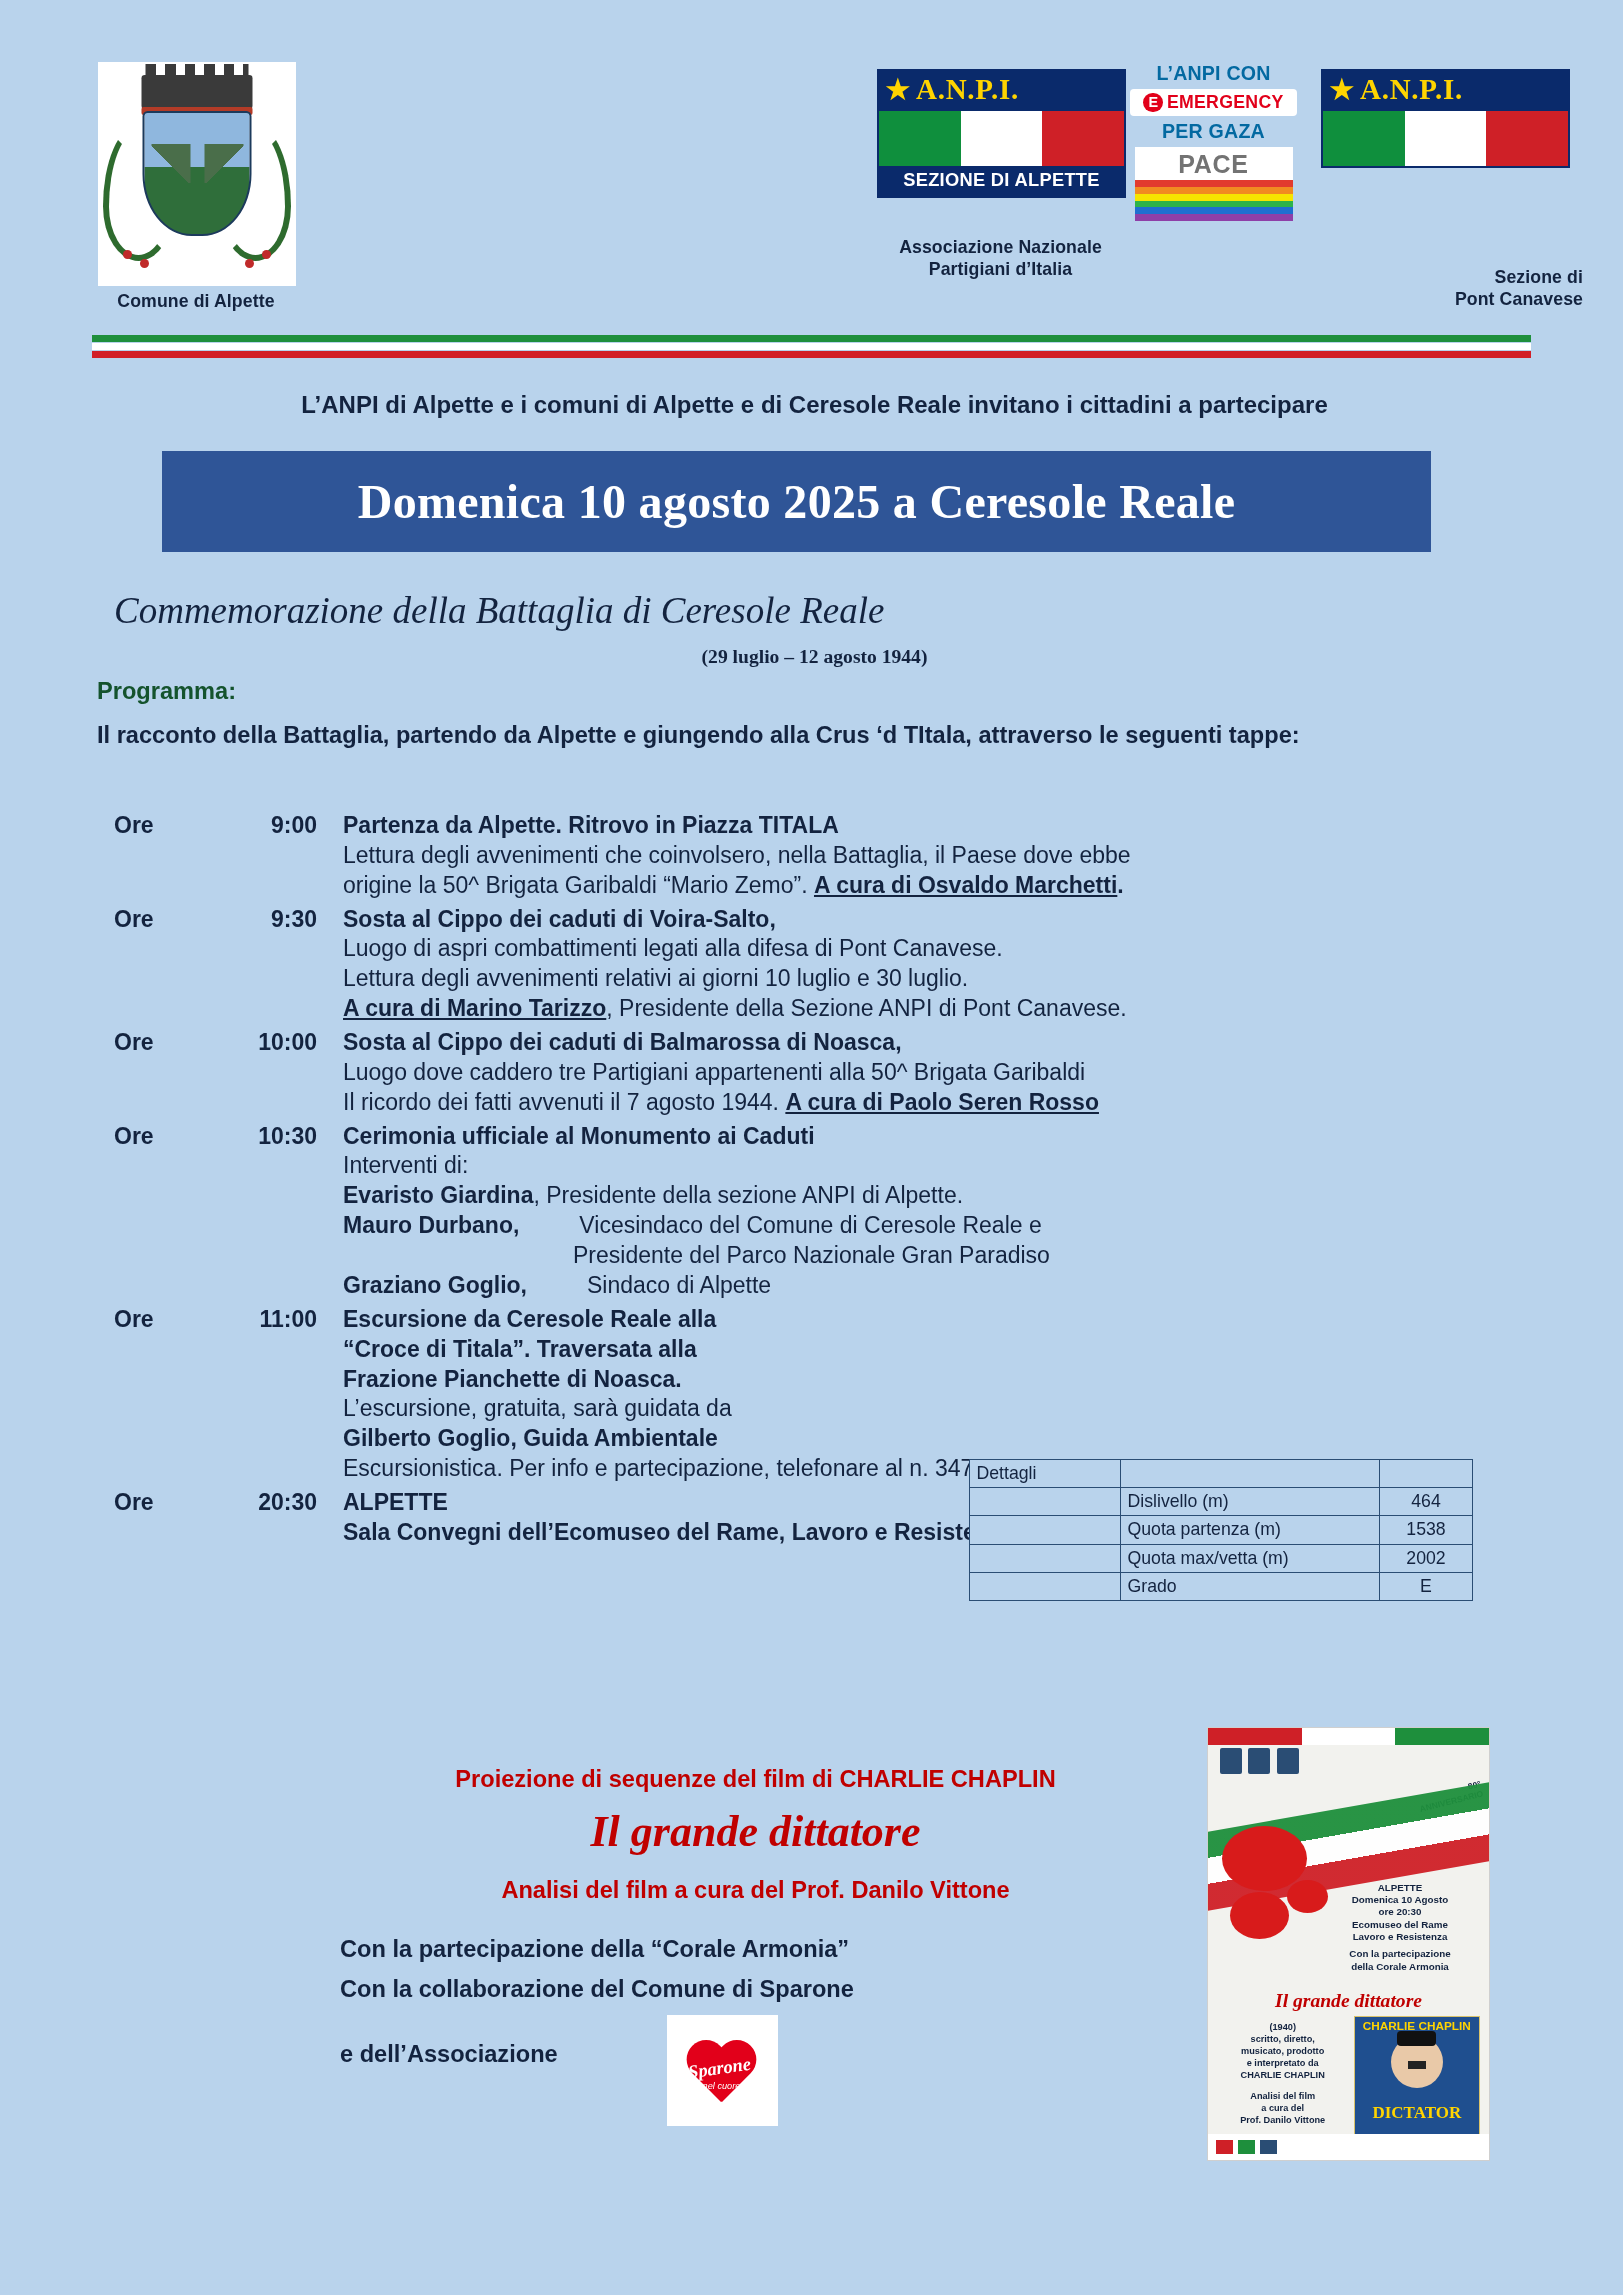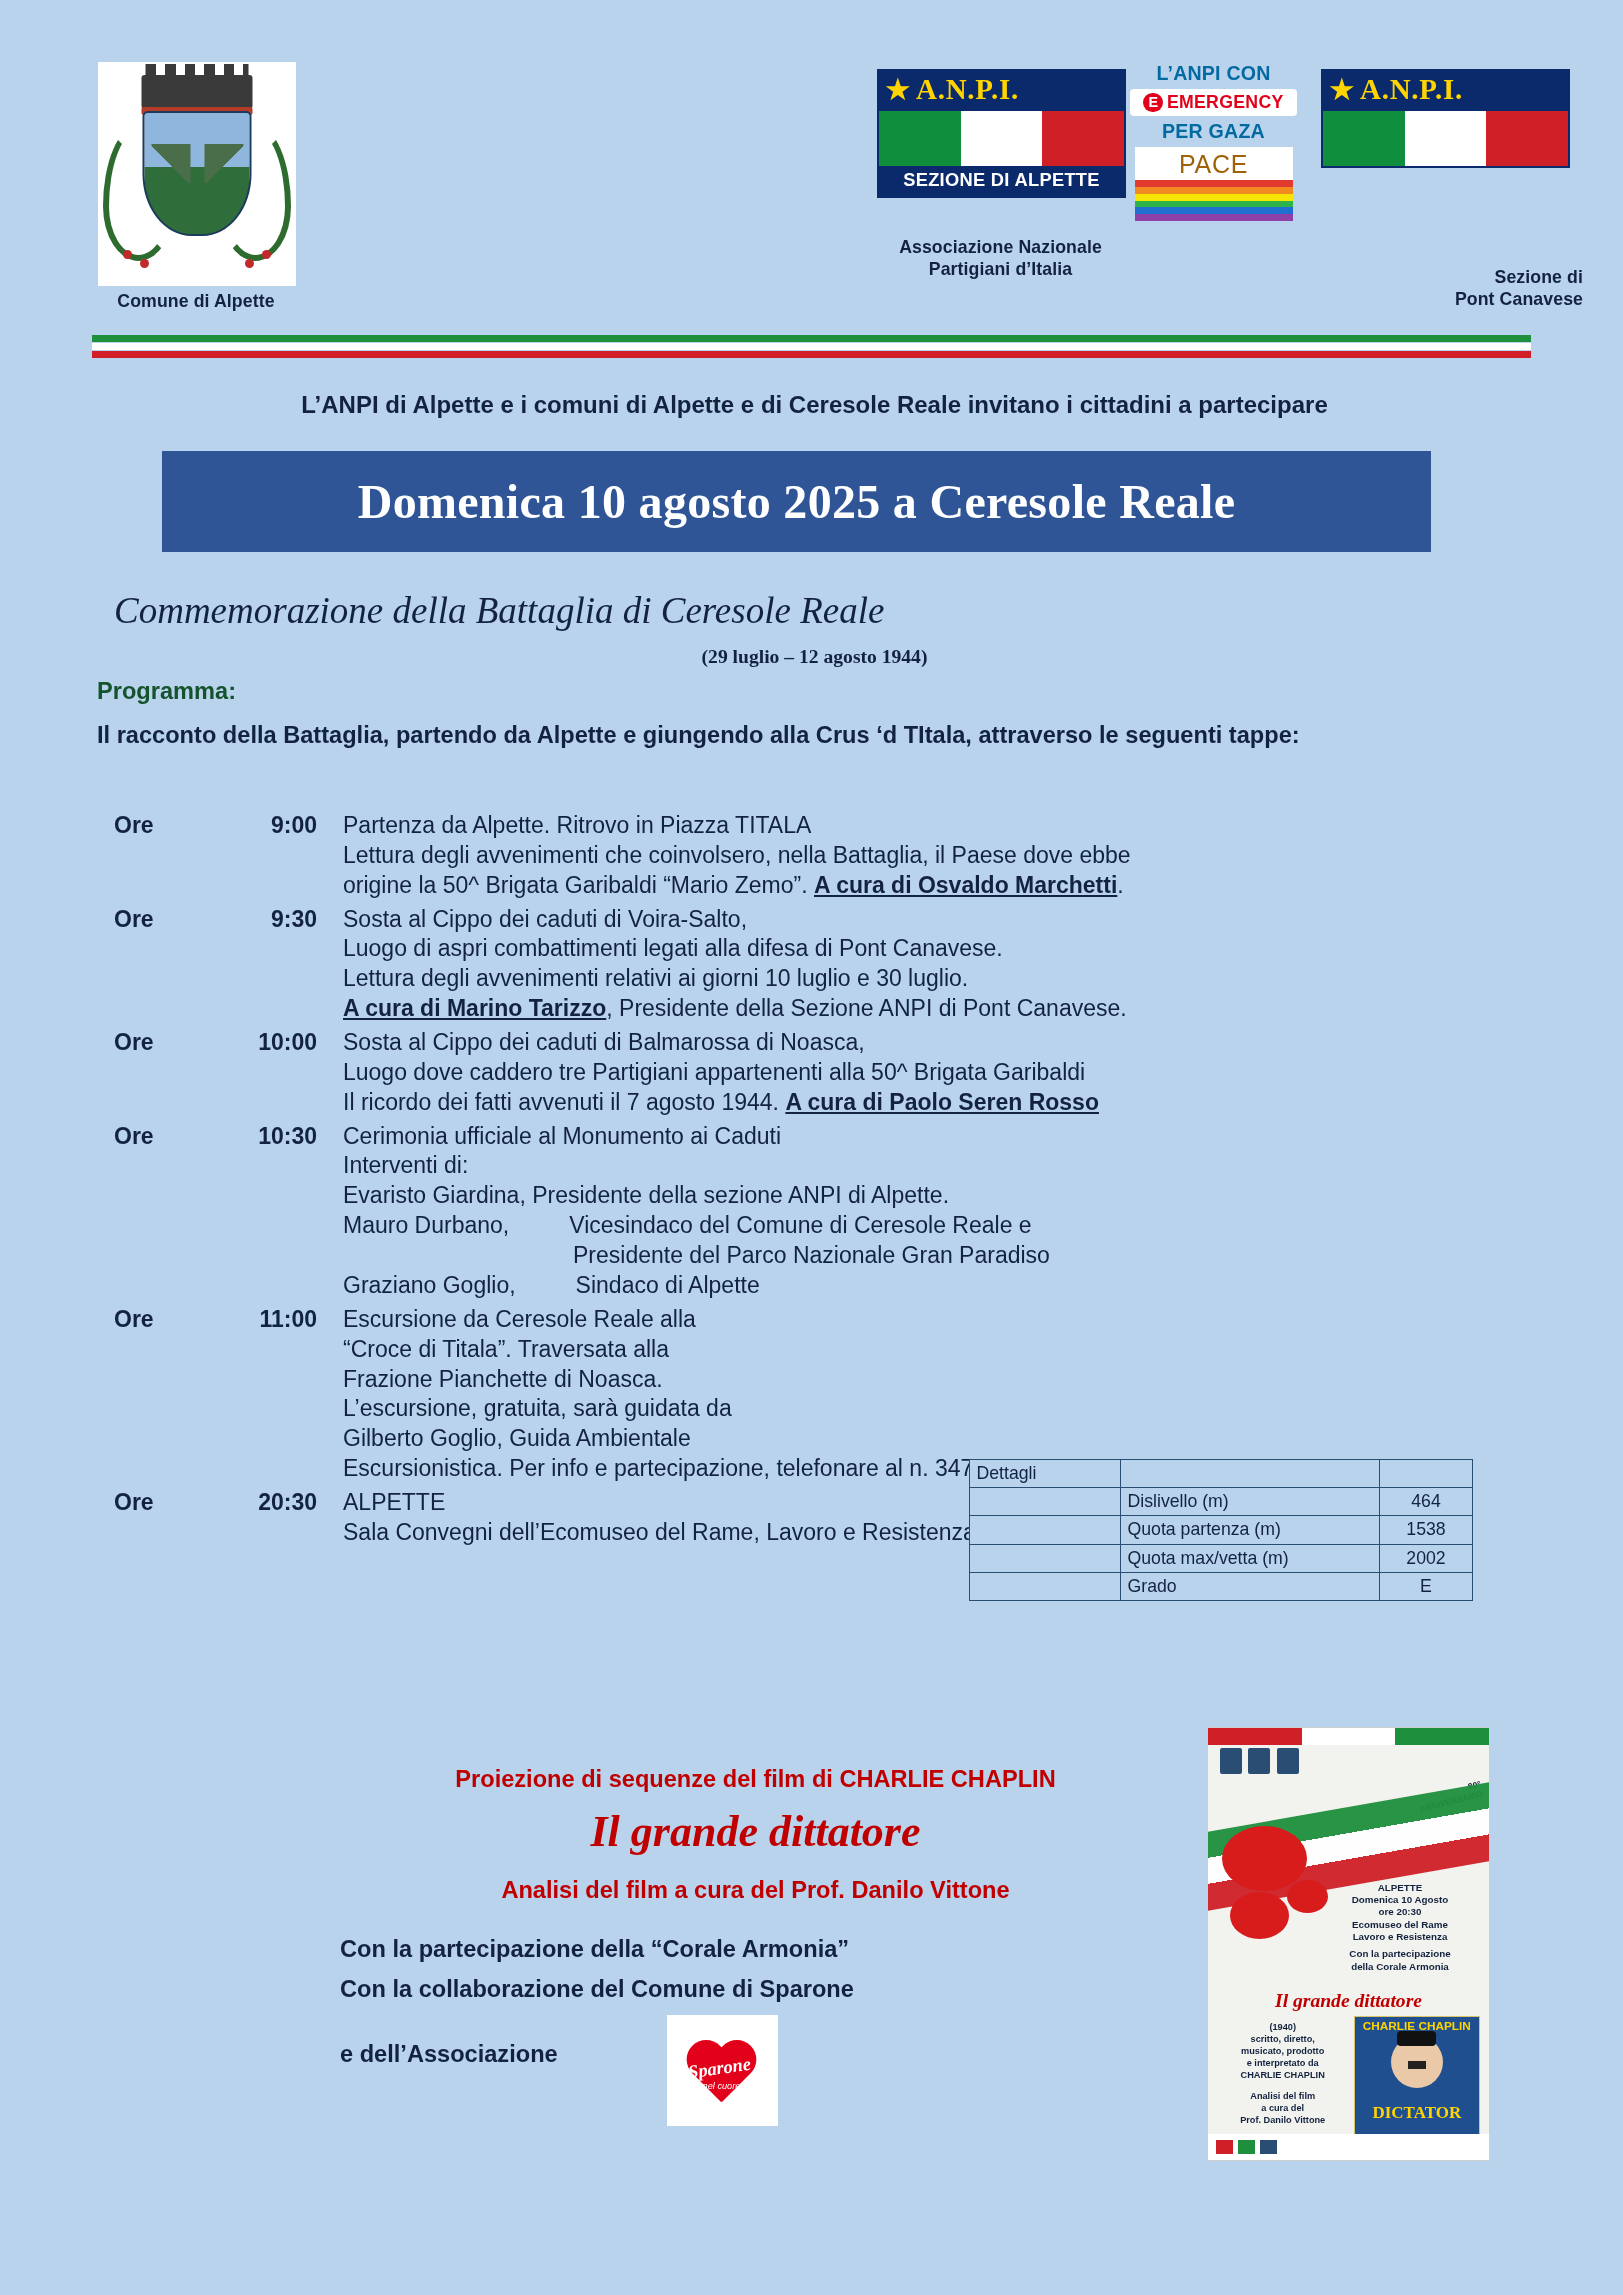--- a/index.html
+++ b/index.html
@@ -133,21 +133,21 @@
     display:flex; align-items:center; justify-content:center; gap:3.9px; padding:3.3px 0;
   }
   .emg-dot {
     width:19.6px; height:19.6px; border-radius:50%; background:#e2001a; color:#ffffff;
     font-weight:bold; font-size:14.4px; line-height:19.6px;
   }
   .emg-txt { color:#e2001a; font-weight:bold; font-size:17.7px; letter-spacing:0.3px; }
   .pace-box {
     margin:3.9px auto 0; width:158px; background:#ffffff; padding:2.6px 0 0;
   }
-  .pace-word { color:#a16207; font-weight:normal; font-size:25px; letter-spacing:0.7px; }
+  .pace-word { color:#737373; font-weight:bold; font-size:25px; letter-spacing:0.7px; }
   .rainbow { height:41px; display:flex; flex-direction:column; margin-top:1.3px; }
   .rainbow span { flex:1; }
 
   
   .rule { position:absolute; left:92px; width:1439px; height:6.5px; }
   .rule-green { top:335px; background:#1e8f3c; }
   .rule-white { top:343px; background:#ffffff; }
   .rule-red   { top:351px; background:#d21f27; }
 
   
@@ -183,21 +183,21 @@
   .prog-intro {
     position:absolute; left:97px; top:720px; width:1406px; font-size:23.6px;
     font-weight:bold; color:#13233f; line-height:1.28;
   }
 
   .sched { position:absolute; left:114px; top:811px; width:1413px; }
   .row { display:flex; align-items:flex-start; margin-bottom:3.9px; }
   .col-ore { width:72px; font-size:23px; font-weight:bold; color:#13233f; padding-top:1.3px; }
   .col-time { width:131px; font-size:23px; font-weight:bold; color:#13233f; text-align:right; padding-right:26px; padding-top:1.3px;}
   .col-body { flex:1; font-size:23px; color:#13233f; line-height:1.30; }
-  .b { font-weight:normal; }
+  .b { font-weight:bold; }
   .bu { font-weight:bold; text-decoration:underline; }
   .ind { display:inline-block; width:60px; }
 
   
   .details {
     position:absolute; left:969px; top:1459px; width:504px;
     border:1.3px solid #2a4d74; border-collapse:collapse; background:#b9d3ec;
     font-size:17.7px; color:#13233f;
   }
   .details td {

